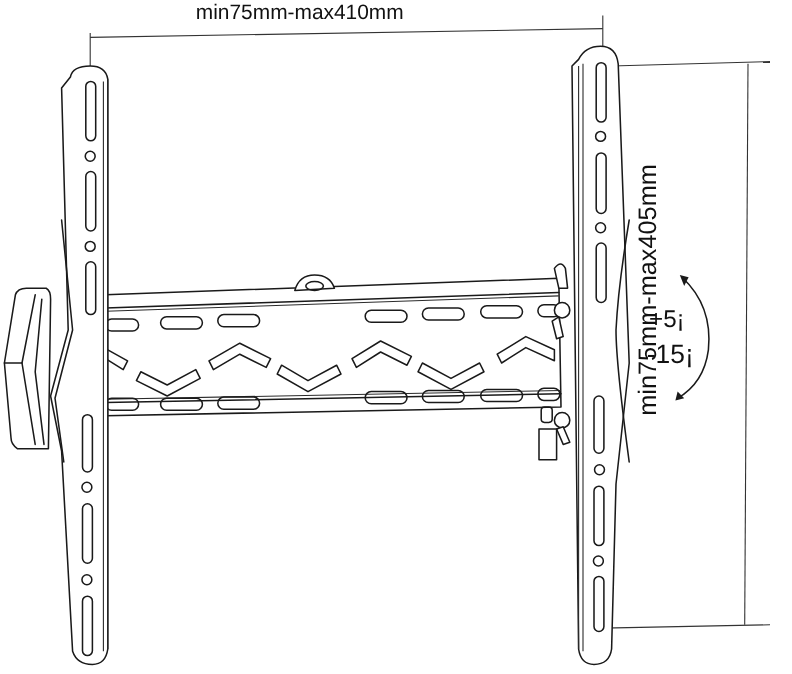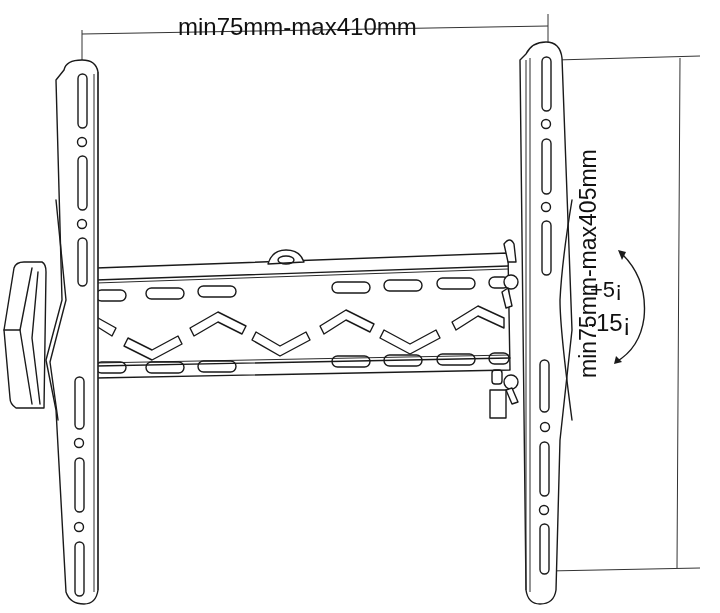--- a/index.html
+++ b/index.html
@@ -3,21 +3,21 @@
   <meta charset="utf-8">
   <style>
     html, body { margin: 0; padding: 0; background: #ffffff; }
     body { width: 720px; height: 613px; overflow: hidden; position: relative; font-family: "Liberation Sans", sans-serif; }
     #diagram { position: absolute; left: 0; top: 0; width: 720px; height: 613px; }
     .ln { fill: none; stroke: #1a1a1a; stroke-width: 1.4; stroke-linejoin: round; stroke-linecap: round; }
     .thin { fill: none; stroke: #2a2a2a; stroke-width: 1; }
     .dim { fill: none; stroke: #333333; stroke-width: 1; }
     .fillw { fill: #ffffff; stroke: #1a1a1a; stroke-width: 1.4; stroke-linejoin: round; }
     .lbl { position: absolute; color: #111111; white-space: nowrap; }
-    #width-label { left: 178px; top: 13px; font-size: 24px; }
+    #width-label { left: 178px; top: 1px; font-size: 19px; }
     #height-label { left: 575px; top: 378px; font-size: 23px; transform: rotate(-90deg); transform-origin: 0 0; }
     #tilt-up { left: 590px; top: 277px; font-size: 22px; }
     #tilt-down { left: 588px; top: 309px; font-size: 24px; }
   </style>
 </head>
 <body>
 
 <svg id="diagram" viewBox="0 0 720 613" xmlns="http://www.w3.org/2000/svg">
 
   <g>

